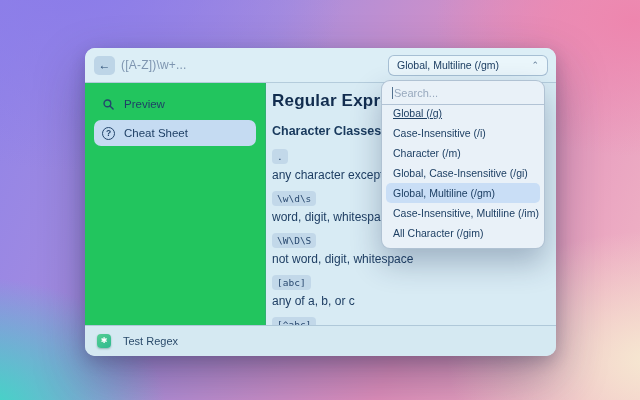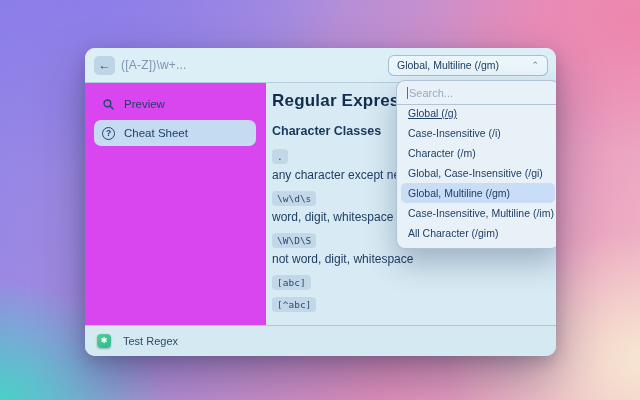--- a/index.html
+++ b/index.html
@@ -41,21 +41,21 @@
     display:flex; align-items:center; padding:0 8px;
     font-size:10.5px; color:#1d3f63;
   }
   .dd-btn .chev { margin-left:auto; font-size:9px; color:#5f7a95; line-height:1; }
 
   
   .body { flex:1 1 auto; display:flex; min-height:0; position:relative; }
 
   .sidebar {
     flex:0 0 181px; border-right:1px solid rgba(90,125,160,.30);
-    padding:8px 9px 0 9px; background:#d946ef;
+    padding:8px 9px 0 9px; background:#22c55e;
   }
   .side-item {
     height:26px; border-radius:7px; display:flex; align-items:center;
     padding:0 8px; gap:9px; font-size:11.5px; color:#1f4066; margin-bottom:3px;
   }
   .side-item.selected { background:#c5dbf2; }
   .icon-q {
     width:13px; height:13px; border:1.4px solid #24466d; border-radius:50%;
     display:flex; align-items:center; justify-content:center;
     font-size:8.5px; font-weight:bold; color:#24466d; flex:0 0 13px;
@@ -67,21 +67,21 @@
   .entries { margin-top:8px; }
   .code-badge {
     display:inline-block; background:#c2d8e9; color:#2a4a70;
     font-family:"DejaVu Sans Mono", monospace; font-size:9.5px; line-height:11px;
     padding:2px 5px; border-radius:4px; margin-bottom:4px; white-space:nowrap;
   }
   .entry-desc { font-size:12px; color:#1e3e63; line-height:14px; margin-bottom:6px; white-space:nowrap; }
 
   
   .dropdown-panel {
-    position:absolute; left:311px; top:-3px; width:164px;
+    position:absolute; left:296px; top:-3px; width:164px;
     background:#e9f1f8; border:1px solid rgba(130,155,180,.55); border-radius:9px;
     box-shadow:0 14px 30px rgba(25,45,85,.30); z-index:20; overflow:hidden;
   }
   .dd-search {
     height:24px; display:flex; align-items:center; padding:0 10px;
     font-size:11px; color:#98a9be; border-bottom:1px solid rgba(110,140,170,.45);
   }
   .text-cursor { display:inline-block; width:1px; height:12px; background:#51708e; margin-right:1px; }
   .dd-list { padding:0 4px 5px; overflow:hidden; }
   .dd-option {
@@ -149,20 +149,21 @@
           <div>
             <span class="code-badge">\w\d\s</span>
             <div class="entry-desc">word, digit, whitespace</div>
           </div>
           <div>
             <span class="code-badge">\W\D\S</span>
             <div class="entry-desc">not word, digit, whitespace</div>
           </div>
           <div>
             <span class="code-badge">[abc]</span>
+            <div class="entry-desc">any of a, b, or c</div>
           </div>
           <div>
             <span class="code-badge">[^abc]</span>
             
           </div>
 
         </div>
       </div>
 
       <div class="dropdown-panel">

